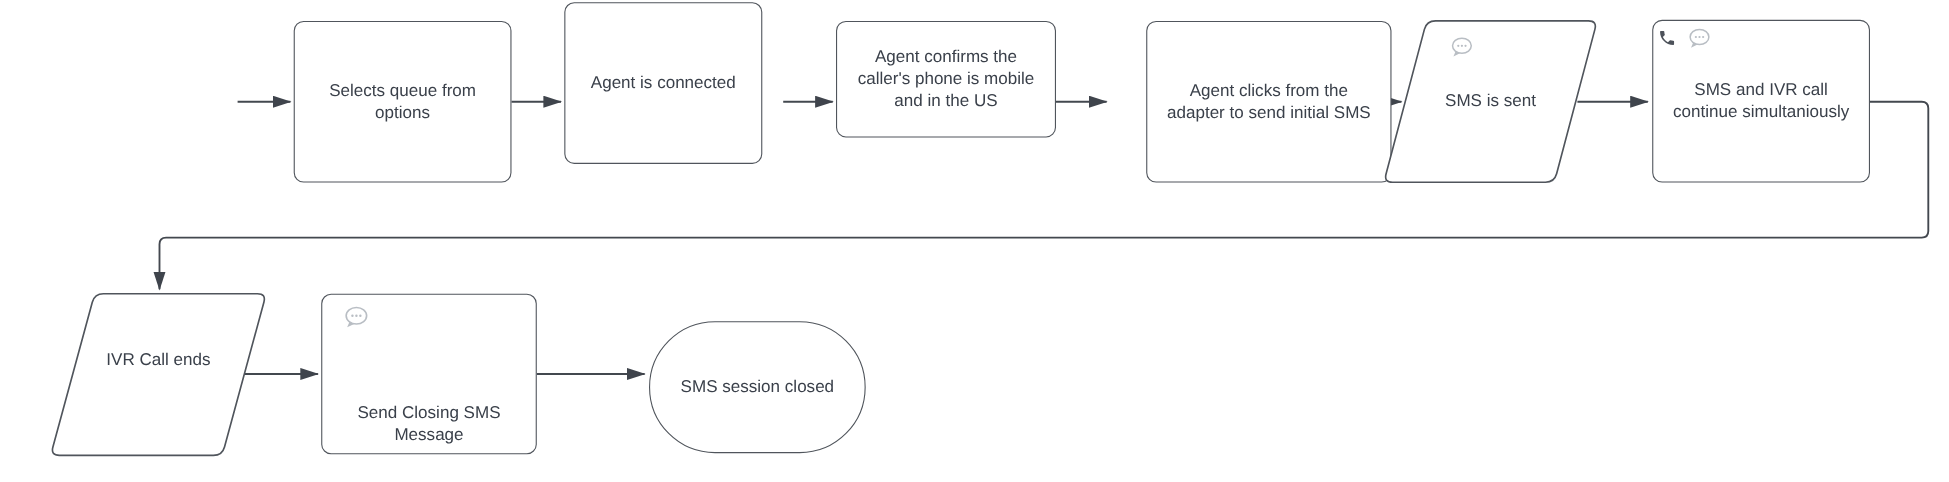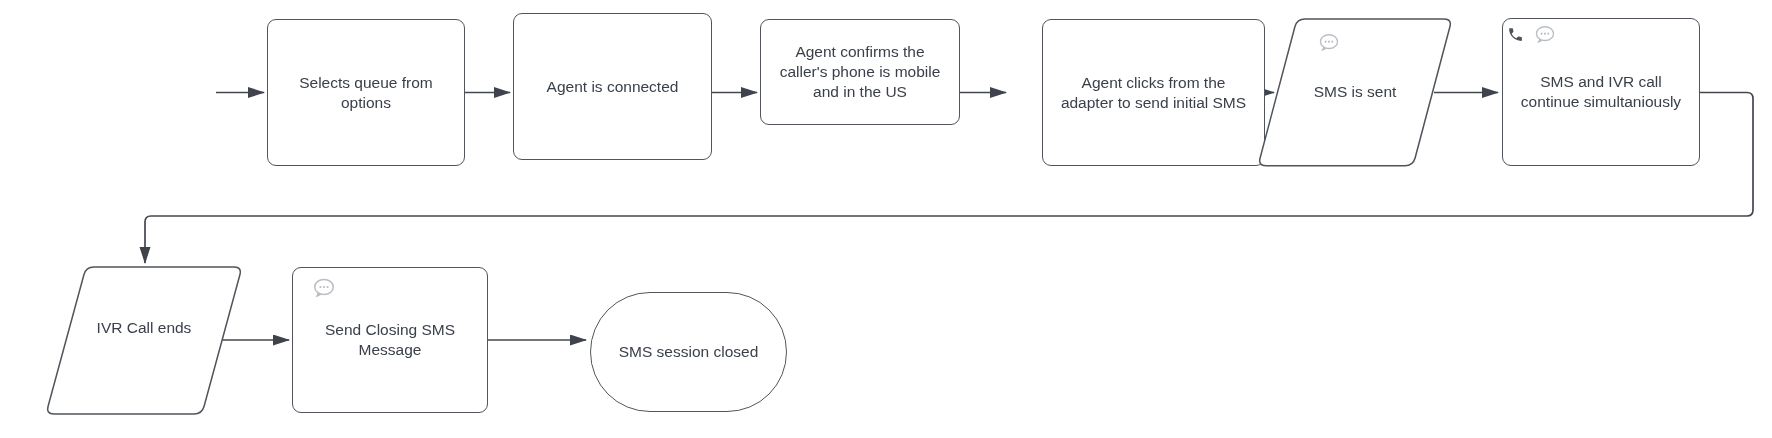--- a/index.html
+++ b/index.html
@@ -44,21 +44,21 @@
       <path d="M219,340 H289" marker-end="url(#arrw)"></path>
       <path d="M488,340 H586" marker-end="url(#arrw)"></path>
     </g>
   </svg>
 
 
   <div class="node process" style="left:267px;top:19px;width:198px;height:147px;justify-content:flex-end;">
     <span>Selects queue from options</span>
   </div>
 
-  <div class="node process" style="left:513px;top:13px;width:199px;height:147px;">
+  <div class="node process" style="left:513px;top:2px;width:180px;height:147px;">
     <span>Agent is connected</span>
   </div>
 
   <div class="node process" style="left:760px;top:19px;width:200px;height:106px;">
     <span>Agent confirms the caller's phone is mobile and in the US</span>
   </div>
 
   <div class="node process" style="left:1010px;top:19px;width:223px;height:147px;margin-left:32px;">
     <span>Agent clicks from the adapter to send initial SMS</span>
   </div>
@@ -87,21 +87,21 @@
     <circle cx="8.4" cy="9" r="1.1" fill="#b9bec4"></circle>
     <circle cx="12" cy="9" r="1.1" fill="#b9bec4"></circle>
     <circle cx="15.6" cy="9" r="1.1" fill="#b9bec4"></circle>
   </svg>
 
   <svg class="para-shape" style="left:44px;top:265px;" width="202" height="152">
     <path d="M 50,2 L 190,2 Q 198,2 195.9,9.7 L 160.1,141.3 Q 158,149 150,149 L 10,149 Q 2,149 4.1,141.3 L 39.9,9.7 Q 42,2 50,2 Z" fill="#ffffff" stroke="#50555c" stroke-width="1.5"></path>
   </svg>
   <div class="para-label" style="left:44px;top:266px;width:200px;height:124px;">IVR Call ends</div>
 
-  <div class="node process" style="left:292px;top:267px;width:196px;height:146px;">
+  <div class="node process" style="left:292px;top:267px;width:196px;height:146px;align-items:flex-end;">
     <span>Send Closing SMS Message</span>
   </div>
   <svg class="icon" style="left:312px;top:278px;" width="24" height="21" viewBox="0 0 24 21">
     <path d="M6,14 L3.6,19.6 L10,16.5 Z" fill="#b9bec4"></path>
     <ellipse cx="12" cy="9" rx="9.3" ry="7.5" fill="#ffffff" stroke="#b9bec4" stroke-width="1.5"></ellipse>
     <circle cx="8.4" cy="9" r="1.1" fill="#b9bec4"></circle>
     <circle cx="12" cy="9" r="1.1" fill="#b9bec4"></circle>
     <circle cx="15.6" cy="9" r="1.1" fill="#b9bec4"></circle>
   </svg>
 

